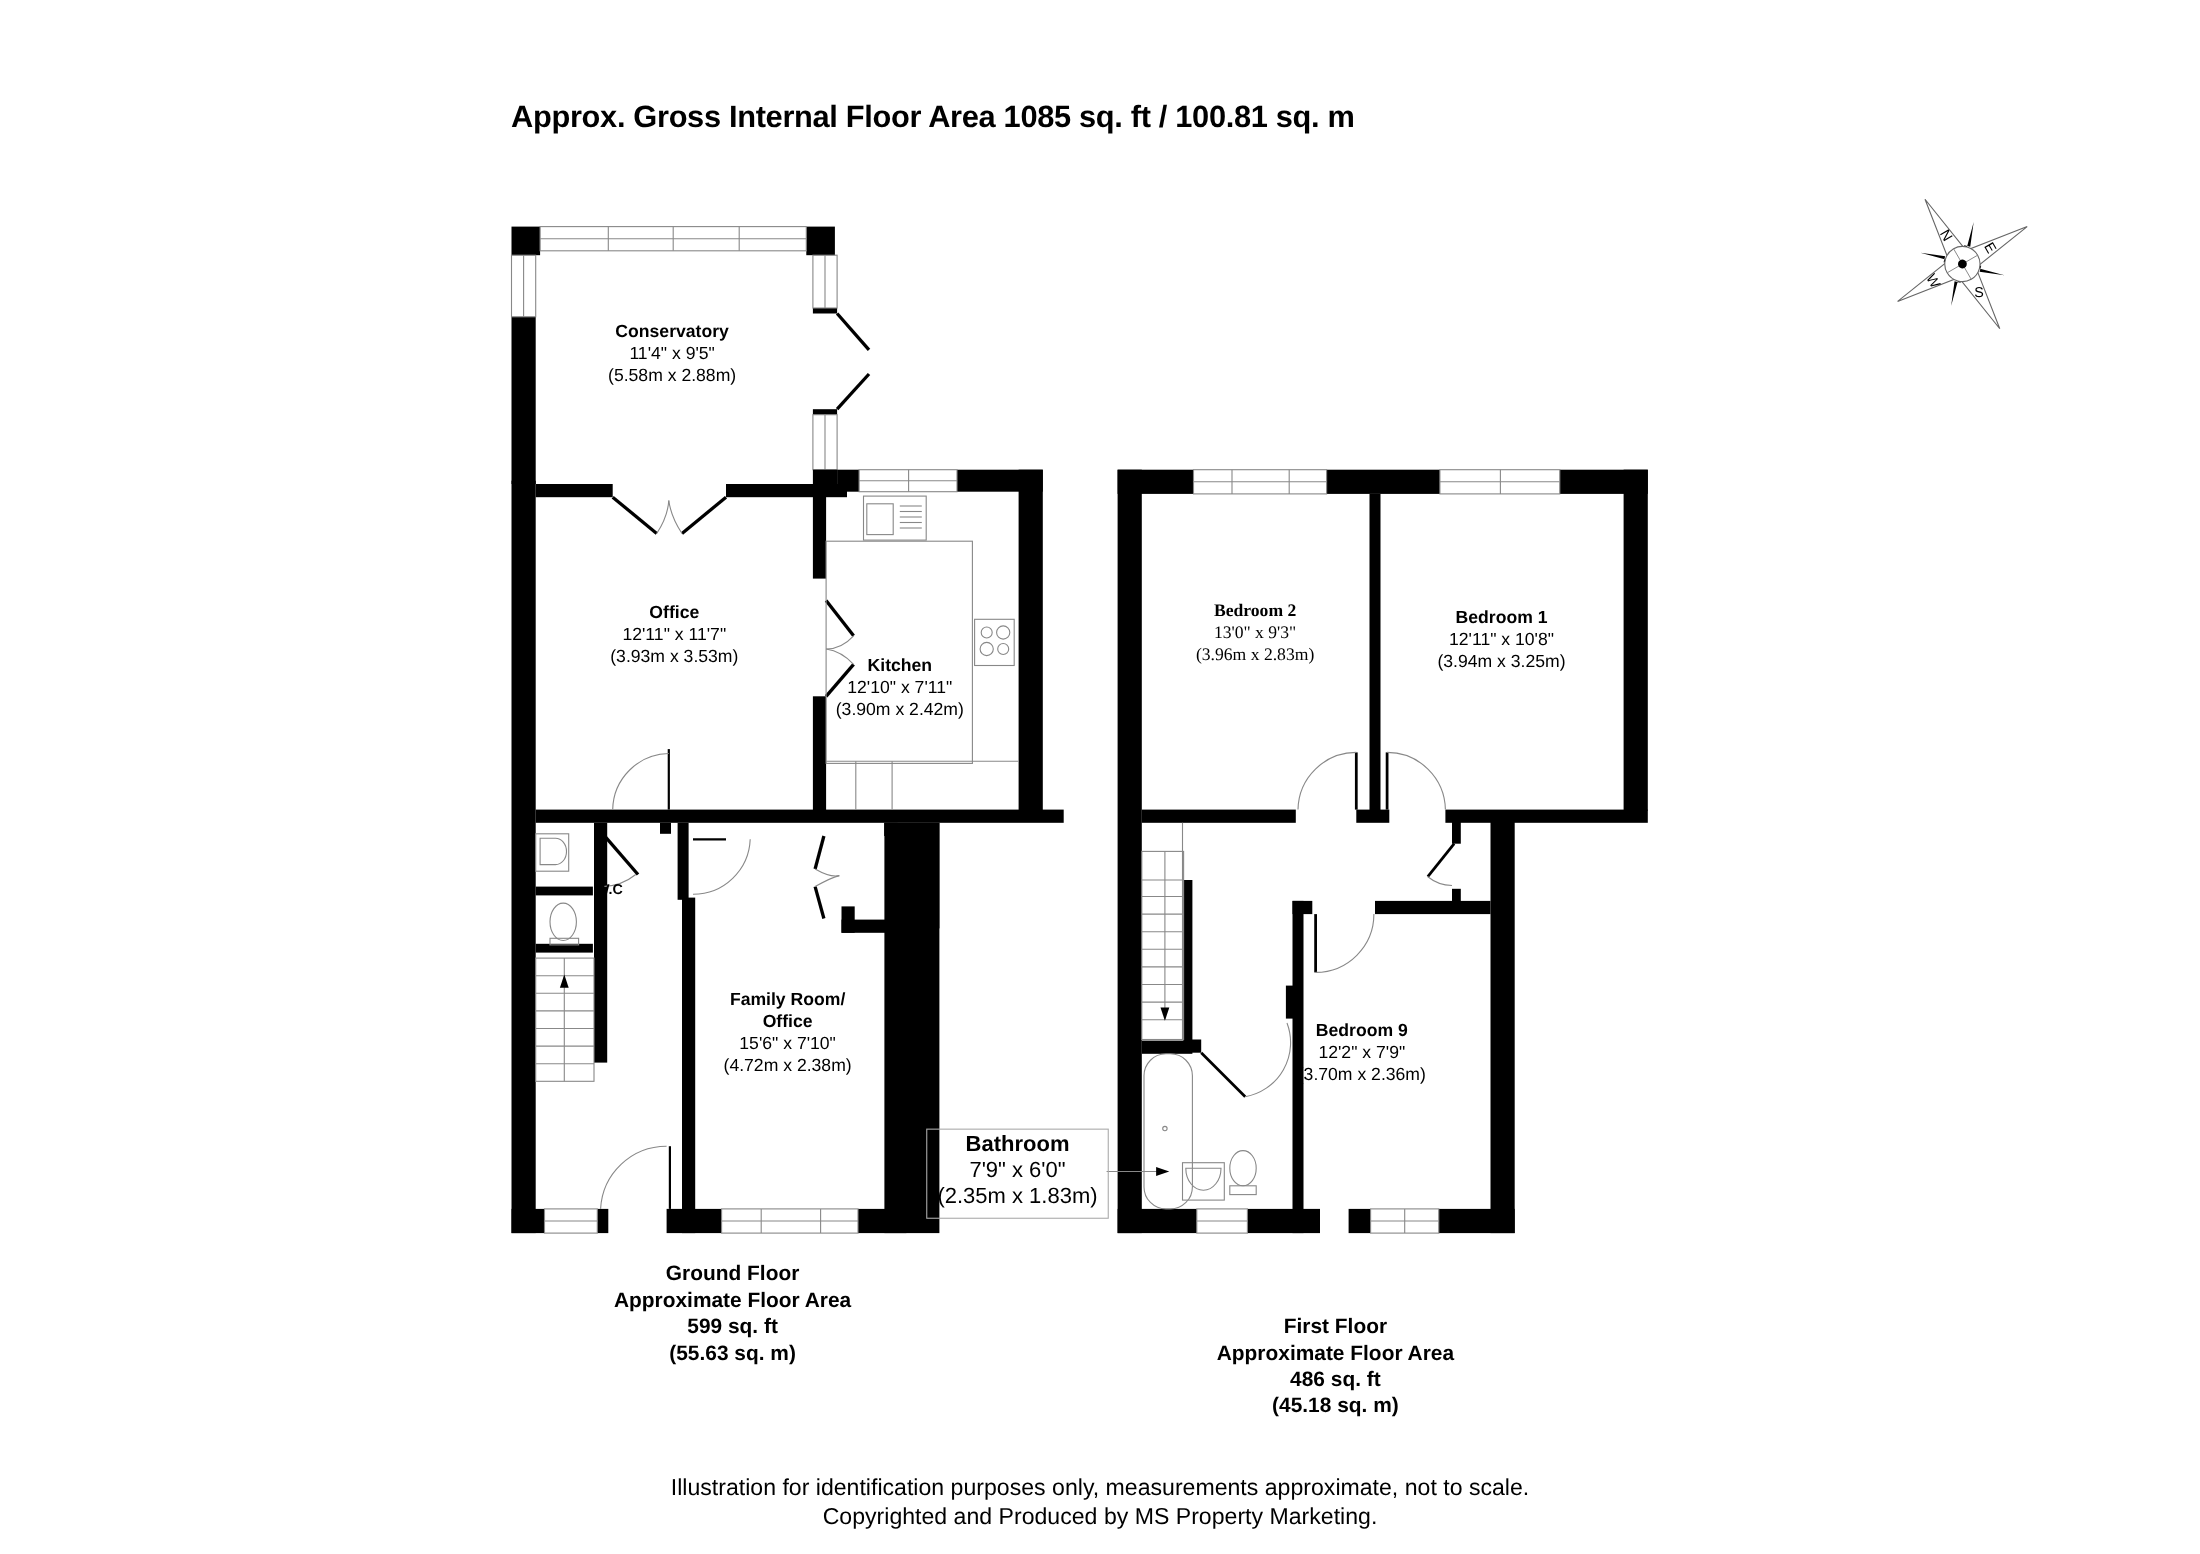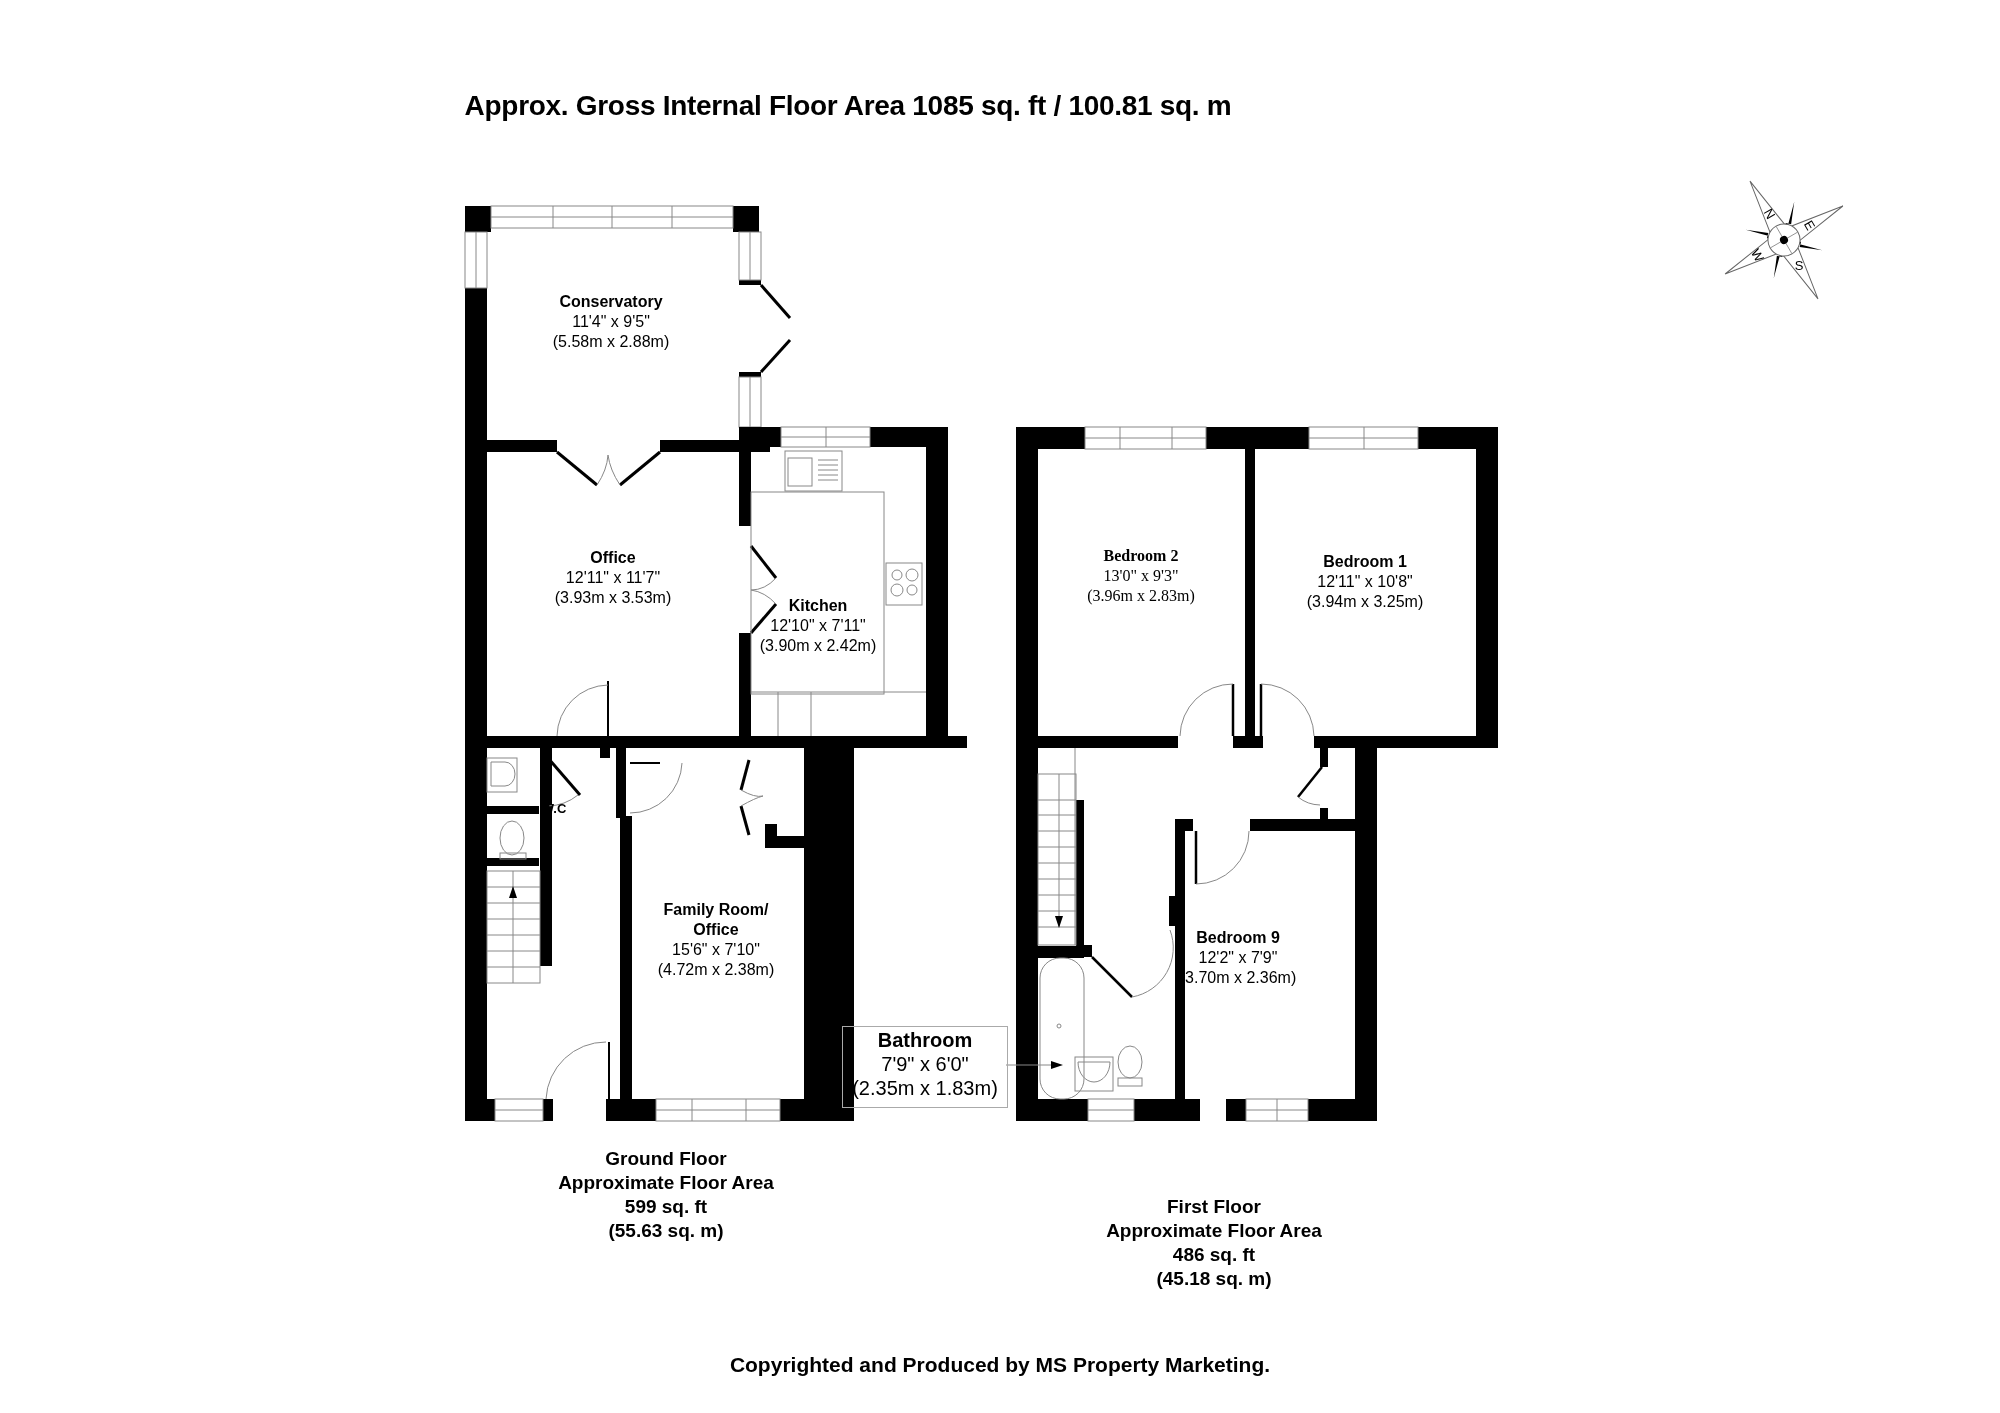--- a/index.html
+++ b/index.html
@@ -4,21 +4,21 @@
 <style>
   html, body { margin: 0; padding: 0; background: #ffffff; }
   body { width: 2000px; height: 1413px; position: relative; overflow: hidden;
          font-family: "Liberation Sans", sans-serif; color: #000; }
   .title { position: absolute; top: 90px; left: 0; width: 1696px; text-align: center;
            font-size: 28px; font-weight: bold; letter-spacing: -0.3px; }
   svg.plan { position: absolute; left: 0; top: 0; }
   .floor-label { position: absolute; text-align: center; font-weight: bold; font-size: 19px; line-height: 24px; }
   .floor-label div { white-space: nowrap; }
   .footer { position: absolute; top: 1340px; left: 0; width: 2000px; text-align: center; font-size: 21px; line-height: 26px; }
-  .footer .b { font-weight: bold; margin-top: 12px; }
+  .footer .b { font-weight: normal; }
   .room { position: absolute; text-align: center; font-size: 16px; line-height: 20px; white-space: nowrap; transform: translateX(-50%); }
   .room .name { font-weight: bold; }
   .room.big { font-size: 20px; line-height: 24px; }
   .bathroom-box { position: absolute; left: 842px; top: 1026px; width: 164px; height: 80px; border: 1px solid #aaa; }
 </style>
 </head>
 <body>
 
 <div class="title">Approx. Gross Internal Floor Area 1085 sq. ft / 100.81 sq. m</div>
 
@@ -310,14 +310,15 @@
   <div>(55.63 sq. m)</div>
 </div>
 <div class="floor-label" style="left:1064px; top:1147px; width:300px;margin-top:48px;">
   <div>First Floor</div>
   <div>Approximate Floor Area</div>
   <div>486 sq. ft</div>
   <div>(45.18 sq. m)</div>
 </div>
 
 <div class="footer">
+  <div>Illustration for identification purposes only, measurements approximate, not to scale.</div>
   <div class="b">Copyrighted  and Produced by MS Property Marketing.</div>
 </div>
 
 </body></html>

